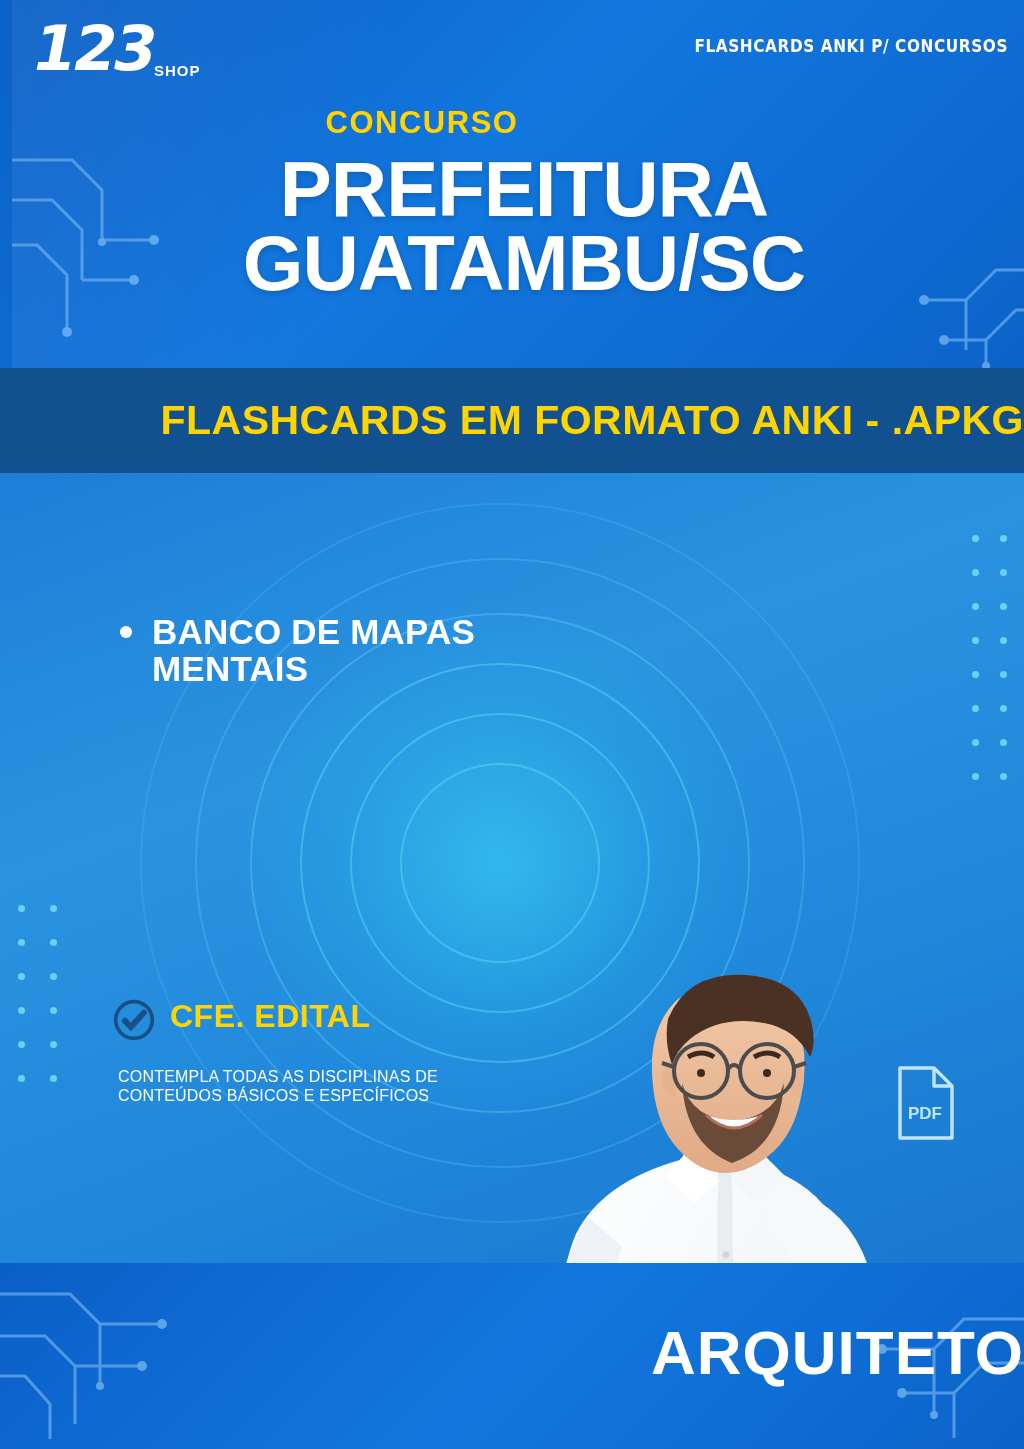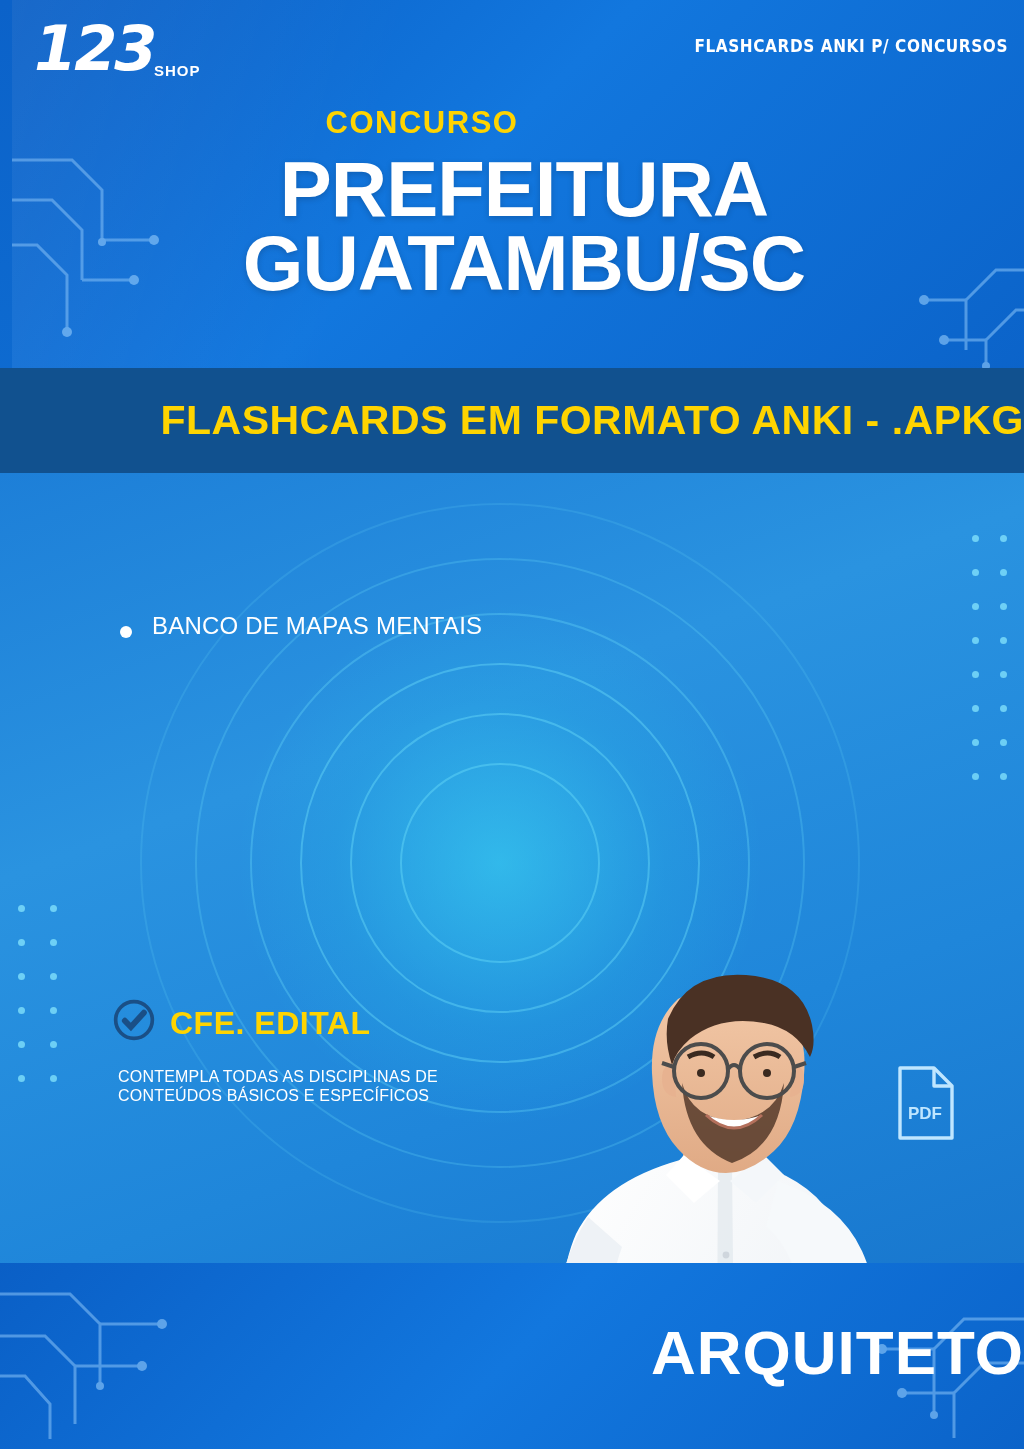--- a/index.html
+++ b/index.html
@@ -122,32 +122,32 @@
   .gift-icon { width:40px; height:40px; display:block; }
 
   .bullets {
     position:absolute; top:140px; left:112px; width:440px;
     color:#ffffff;
   }
   .bullets li {
     list-style:none;
     position:relative;
     padding-left:40px;
-    font-size:24px; font-weight:normal; line-height:1.06;
+    font-size:35px; font-weight:bold; line-height:1.06;
     margin-bottom:26px;
     letter-spacing:0.2px;
   }
   .bullets li:before{
     content:""; position:absolute; left:8px; top:13px;
     width:12px; height:12px; border-radius:50%; background:#ffffff;
   }
 
   .cfe {
     position:absolute; top:525px; left:112px;
-    display:flex; align-items:flex-end; gap:14px;
+    display:flex; align-items:flex-start; gap:14px;
     color:#ffd400; font-size:32px; font-weight:bold; letter-spacing:0.5px;
   }
   .check-icon{ width:44px; height:44px; display:block; }
   .cfe-sub {
     position:absolute; top:594px; left:118px; width:420px;
     color:#ffffff; font-size:16px; font-weight:normal; line-height:1.2;
     letter-spacing:0.2px;
   }
 
   

